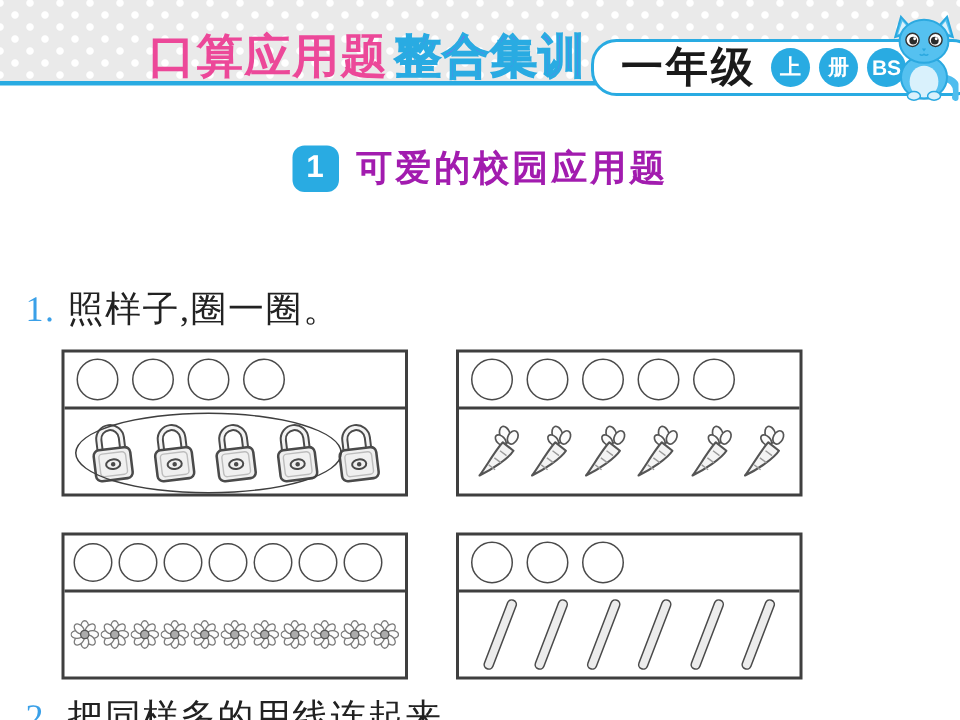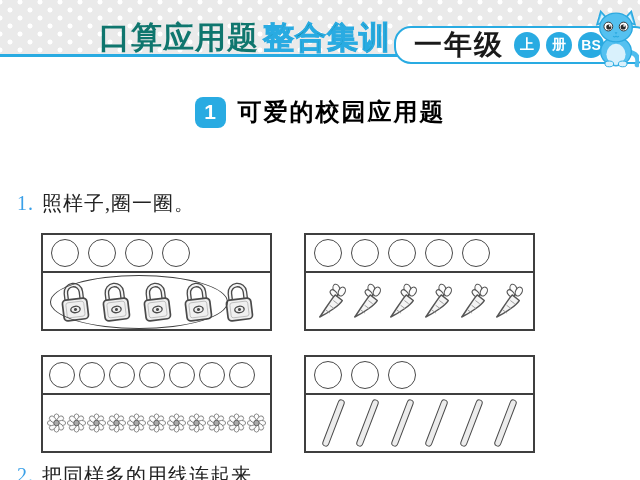--- a/index.html
+++ b/index.html
@@ -8,39 +8,39 @@
 
   
   .header{position:absolute;left:0;top:0;width:640px;height:55px;
     background-color:#eaeaea;
     background-image:radial-gradient(circle,#ffffff 2.2px,rgba(255,255,255,0) 2.8px),
                      radial-gradient(circle,#ffffff 2.2px,rgba(255,255,255,0) 2.8px);
     background-size:20px 16px;background-position:0 2px,10px 10px;}
   .header-line{position:absolute;left:0;top:54px;width:640px;height:3px;background:#29ABE2;}
   .main-title{position:absolute;left:99px;top:17px;font-size:31px;font-weight:bold;
     letter-spacing:1px;white-space:nowrap;z-index:1;}
-  .main-title .t-black{color:#0f766e;}
-  .main-title .t-accent{color:#0f766e;margin-left:4px;-webkit-text-stroke:1px #29ABE2;}
+  .main-title .t-black{color:#ec4899;}
+  .main-title .t-accent{color:#8b5cf6;margin-left:4px;-webkit-text-stroke:1px #29ABE2;}
   .header-tab{position:absolute;right:-12px;top:26px;height:34px;background:#fff;
     border:2.5px solid #29ABE2;border-radius:17px;display:flex;align-items:center;
     gap:6px;padding:0 46px 0 18px;z-index:2;}
   .grade-label{font-size:28px;font-weight:bold;color:#1a1a1a;letter-spacing:2px;margin-right:4px;}
   .badge{width:26px;height:26px;border-radius:50%;background:#29ABE2;color:#fff;
     font-size:14px;font-weight:bold;display:flex;align-items:center;justify-content:center;}
   .mascot{position:absolute;right:1px;top:8px;z-index:3;}
 
   
   .section-head{position:absolute;left:0;top:96px;width:640px;display:flex;
     justify-content:center;align-items:center;gap:12px;}
   .section-num{width:31px;height:31px;border-radius:8px;background:#29ABE2;color:#fff;
     font-size:21px;font-weight:bold;display:flex;align-items:center;justify-content:center;}
-  .section-title{color:#000000;font-size:24px;font-weight:bold;letter-spacing:2px;}
+  .section-title{color:#a21caf;font-size:24px;font-weight:bold;letter-spacing:2px;}
 
   
-  .question{position:absolute;left:17px;font-size:20px;color:#222;
+  .question{position:absolute;left:17px;font-size:24px;color:#222;
     font-family:"Liberation Serif","DejaVu Serif",serif;letter-spacing:1px;white-space:nowrap;}
   .q1{top:190px;}
   .q2{top:462px;}
   .q-num{color:#3AA0E8;margin-right:8px;}
 
   
   .grid{position:absolute;left:41px;top:233px;display:grid;
     grid-template-columns:231px 231px;grid-template-rows:98px 98px;
     column-gap:32px;row-gap:24px;}
   .pbox{border:2px solid #3f3f3f;background:#fff;box-sizing:border-box;

